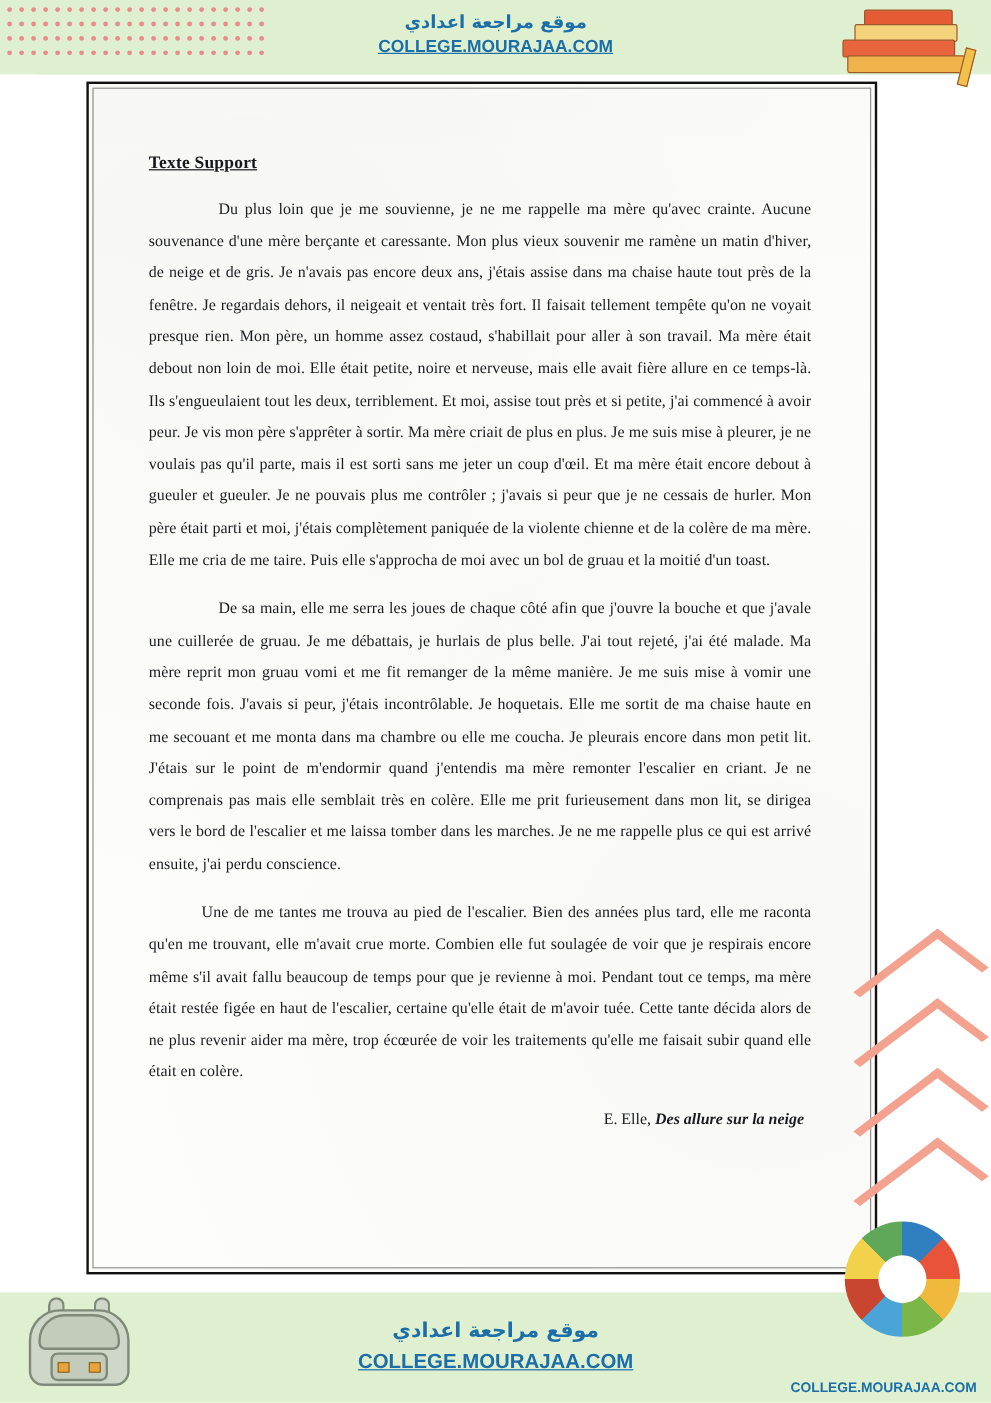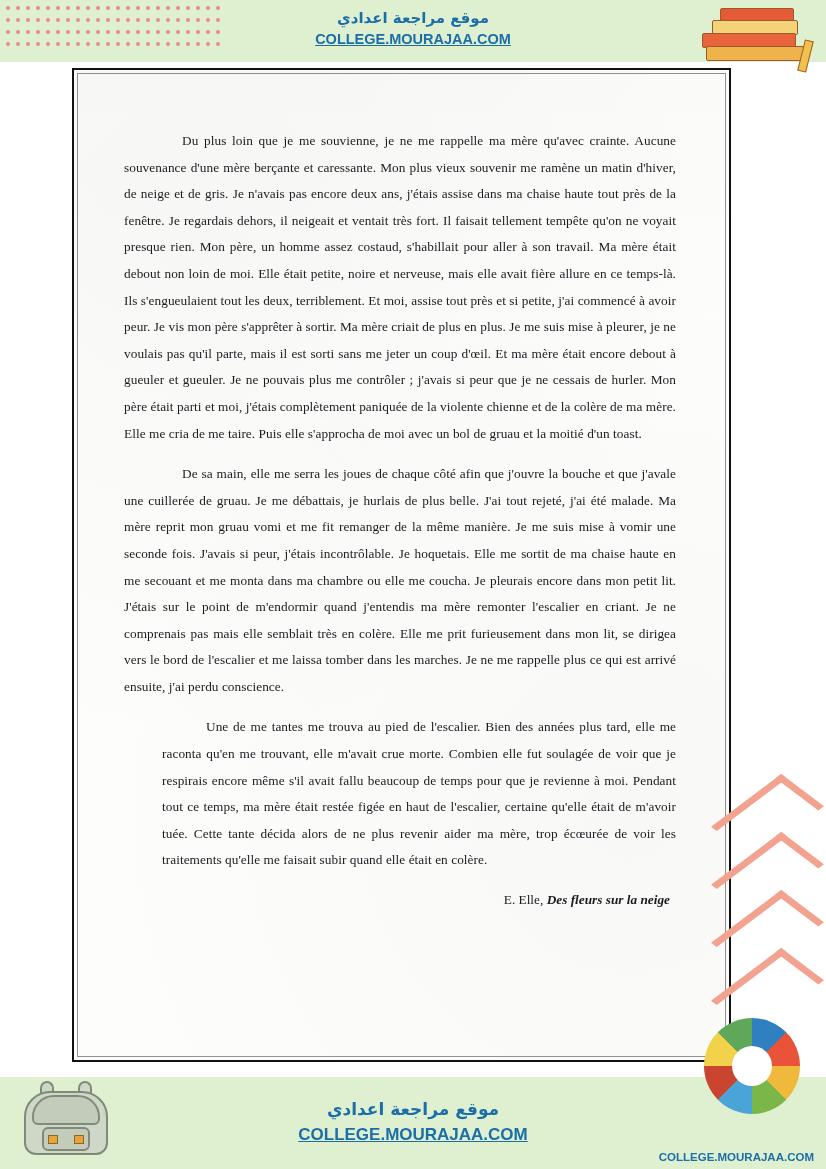--- a/index.html
+++ b/index.html
@@ -298,21 +298,21 @@
   .para {
     font-family: "Liberation Serif", serif;
     font-size: 13.3px;
     color: #1a1c20;
     text-align: justify;
     line-height: 26.6px;
     text-indent: 58px;
     margin: 0 0 14px 0;
     letter-spacing: .05px;
   }
-  .para.p3 { text-indent: 44px; margin-left: 38px; }
+  .para.p3 { text-indent: 44px; }
 
   .signature {
     font-family: "Liberation Serif", serif;
     font-size: 13.3px;
     color: #1a1c20;
     text-align: right;
     margin-top: 18px;
     padding-right: 6px;
   }
   .signature .work {
@@ -430,28 +430,29 @@
     <div class="book b2"></div>
     <div class="book b1"></div>
     <div class="book-pencil"></div>
   </div>
 
   <div class="sheet">
     <div class="sheet-inner"></div>
     <div class="scan-tint"></div>
 
     <div class="doc-content">
+      <div class="doc-title">Texte Support</div>
 
       <p class="para p1">Du plus loin que je me souvienne, je ne me rappelle ma mère qu'avec crainte. Aucune souvenance d'une mère berçante et caressante. Mon plus vieux souvenir me ramène un matin d'hiver, de neige et de gris. Je n'avais pas encore deux ans, j'étais assise dans ma chaise haute tout près de la fenêtre. Je regardais dehors, il neigeait et ventait très fort. Il faisait tellement tempête qu'on ne voyait presque rien. Mon père, un homme assez costaud, s'habillait pour aller à son travail. Ma mère était debout non loin de moi. Elle était petite, noire et nerveuse, mais elle avait fière allure en ce temps-là. Ils s'engueulaient tout les deux, terriblement. Et moi, assise tout près et si petite, j'ai commencé à avoir peur. Je vis mon père s'apprêter à sortir. Ma mère criait de plus en plus. Je me suis mise à pleurer, je ne voulais pas qu'il parte, mais il est sorti sans me jeter un coup d'œil. Et ma mère était encore debout à gueuler et gueuler. Je ne pouvais plus me contrôler ; j'avais si peur que je ne cessais de hurler. Mon père était parti et moi, j'étais complètement paniquée de la violente chienne et de la colère de ma mère. Elle me cria de me taire. Puis elle s'approcha de moi avec un bol de gruau et la moitié d'un toast.</p>
       <p class="para p2">De sa main, elle me serra les joues de chaque côté afin que j'ouvre la bouche et que j'avale une cuillerée de gruau. Je me débattais, je hurlais de plus belle. J'ai tout rejeté, j'ai été malade. Ma mère reprit mon gruau vomi et me fit remanger de la même manière. Je me suis mise à vomir une seconde fois. J'avais si peur, j'étais incontrôlable. Je hoquetais. Elle me sortit de ma chaise haute en me secouant et me monta dans ma chambre ou elle me coucha. Je pleurais encore dans mon petit lit. J'étais sur le point de m'endormir quand j'entendis ma mère remonter l'escalier en criant. Je ne comprenais pas mais elle semblait très en colère. Elle me prit furieusement dans mon lit, se dirigea vers le bord de l'escalier et me laissa tomber dans les marches. Je ne me rappelle plus ce qui est arrivé ensuite, j'ai perdu conscience.</p>
       <p class="para p3">Une de me tantes me trouva au pied de l'escalier. Bien des années plus tard, elle me raconta qu'en me trouvant, elle m'avait crue morte. Combien elle fut soulagée de voir que je respirais encore même s'il avait fallu beaucoup de temps pour que je revienne à moi. Pendant tout ce temps, ma mère était restée figée en haut de l'escalier, certaine qu'elle était de m'avoir tuée. Cette tante décida alors de ne plus revenir aider ma mère, trop écœurée de voir les traitements qu'elle me faisait subir quand elle était en colère.</p>
 
       <div class="signature">
         <span>E. Elle,</span>
-        <span class="work">Des fleurs sur la neige</span>
+        <span class="work">Des allure sur la neige</span>
       </div>
     </div>
   </div>
 
   <div class="chevrons" id="chevrons">
       <div class="chev" style="top: 0px;"></div>
       <div class="chev" style="top: 58px;"></div>
       <div class="chev" style="top: 116px;"></div>
       <div class="chev" style="top: 174px;"></div>
     </div>

